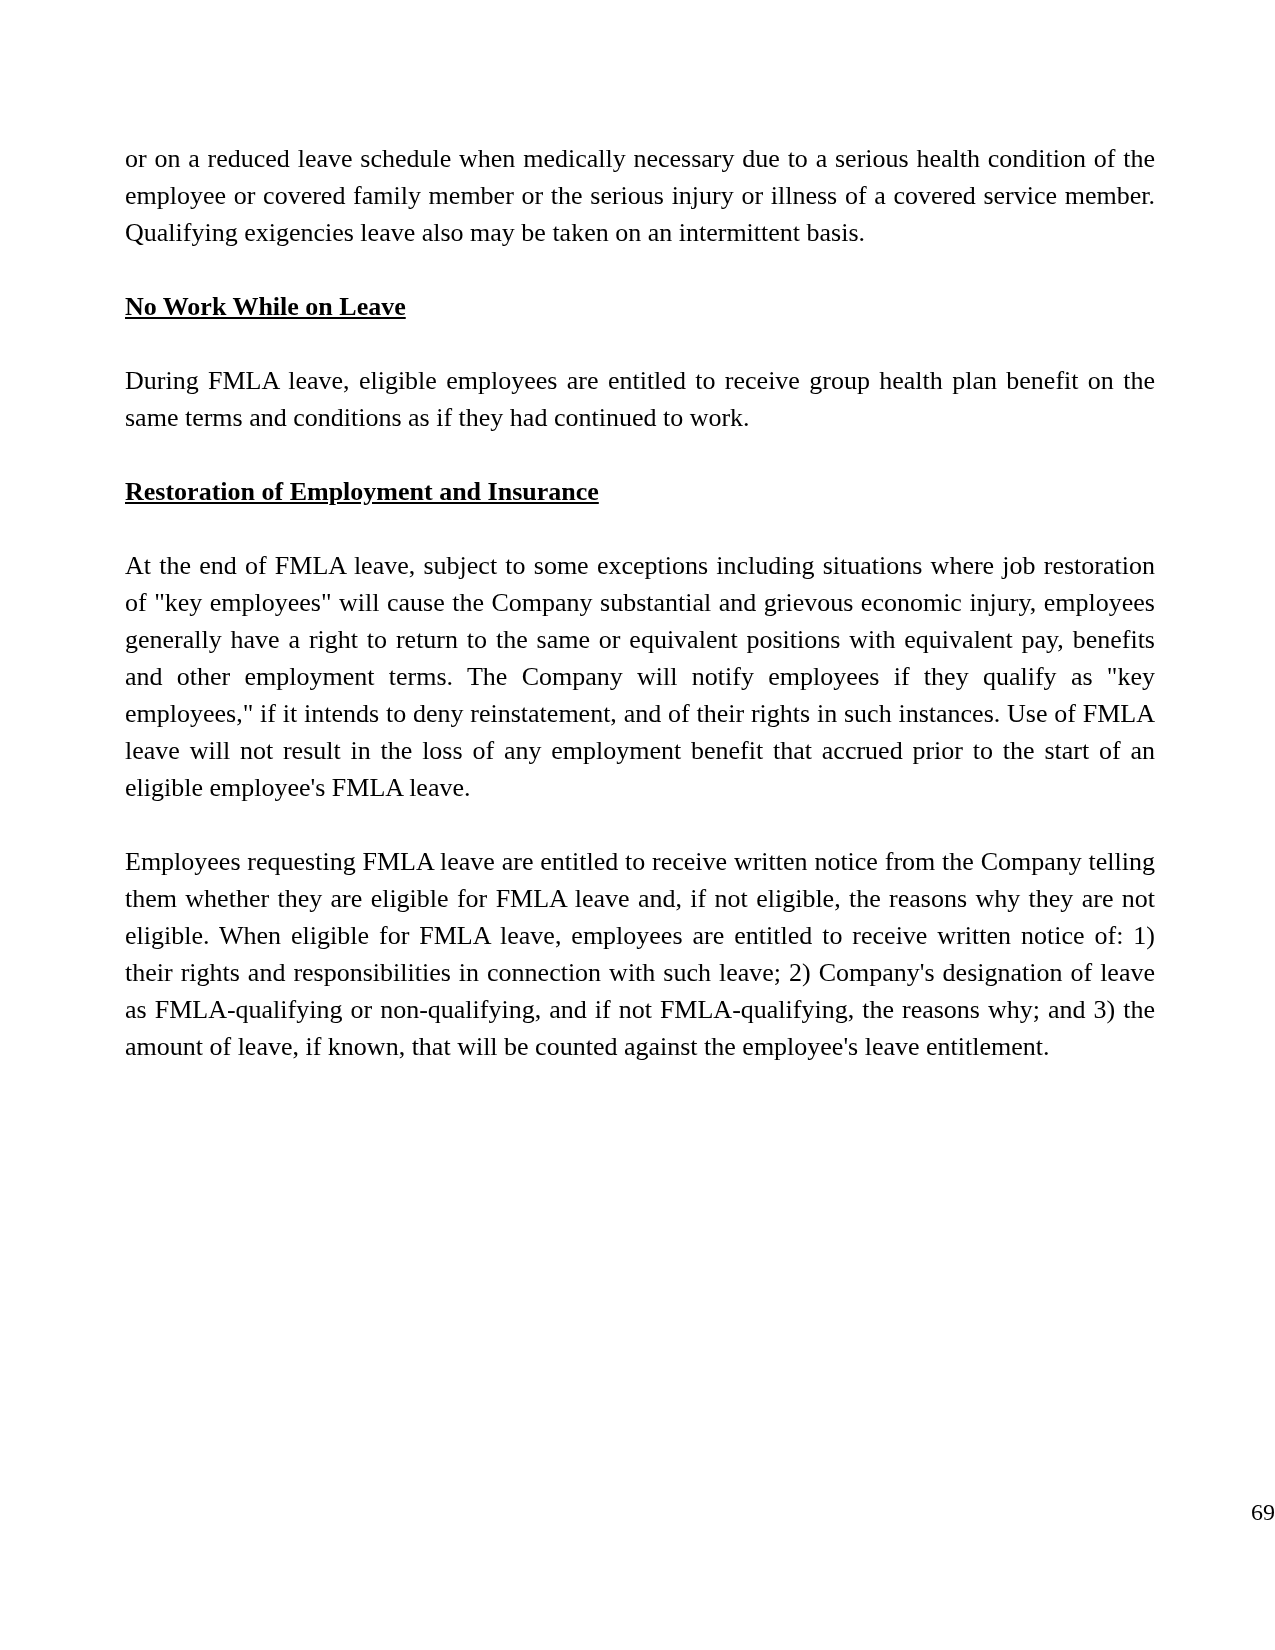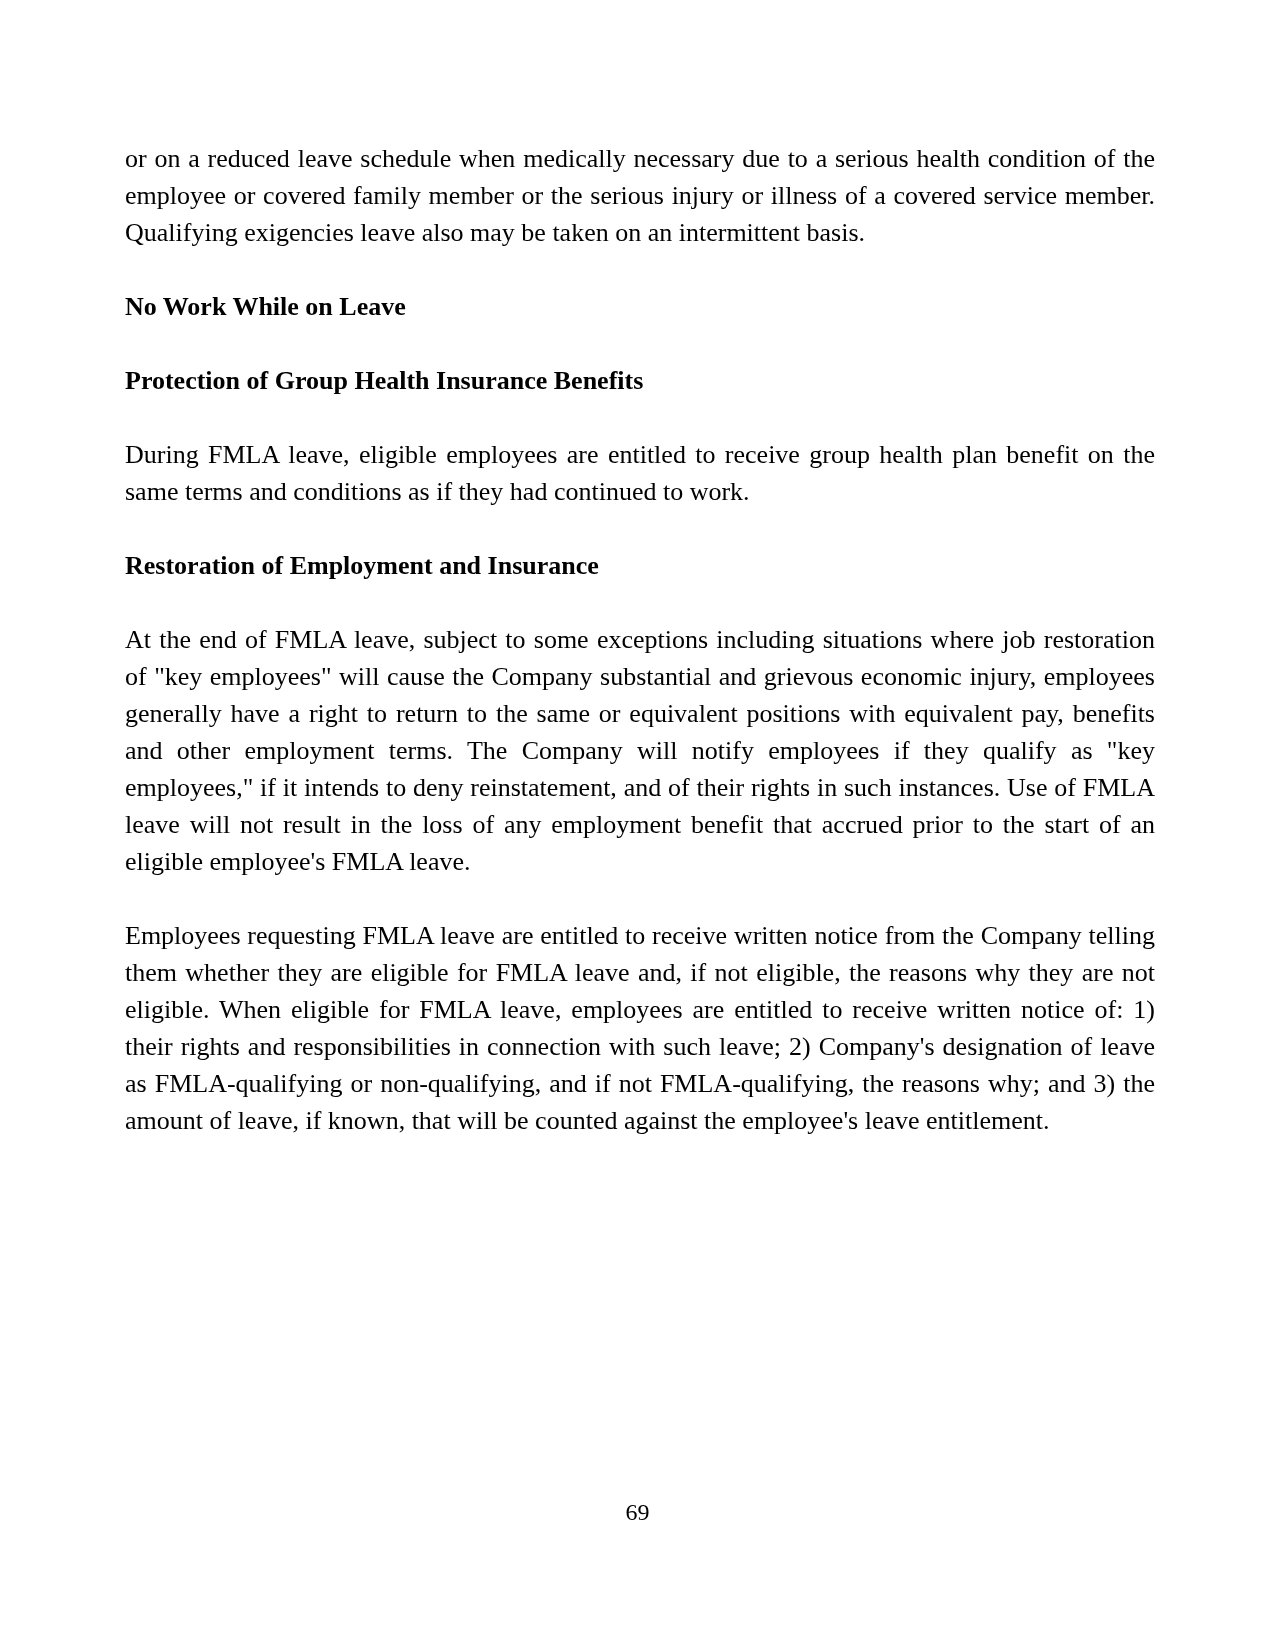--- a/index.html
+++ b/index.html
@@ -24,43 +24,43 @@
     line-height: 37px;
     text-align: justify;
     margin: 0 0 37px 0;
   }
   .section-heading {
     font-size: 26px;
     line-height: 37px;
     font-weight: bold;
     text-align: left;
     margin: 0 0 37px 0;
+    text-decoration: underline;
   }
   .section-heading.tight {
     margin-top: -17px;
   }
   .page-footer {
     position: absolute;
     left: 0;
     top: 1498px;
     width: 1275px;
-    text-align: center;
+    text-align: right;
   }
   .page-number {
     font-size: 24px;
     line-height: 28px;
   }
 </style>
 </head>
 <body>
 
 <div class="doc-content" id="doc-content">
     <p class="body-paragraph">or on a reduced leave schedule when medically necessary due to a serious health condition of the employee or covered family member or the serious injury or illness of a covered service member. Qualifying exigencies leave also may be taken on an intermittent basis.</p>
     <h2 class="section-heading">No Work While on Leave</h2>
-    <h2 class="section-heading">Protection of Group Health Insurance Benefits</h2>
     <p class="body-paragraph">During FMLA leave, eligible employees are entitled to receive group health plan benefit on the same terms and conditions as if they had continued to work.</p>
     <h2 class="section-heading">Restoration of Employment and Insurance</h2>
     <p class="body-paragraph">At the end of FMLA leave, subject to some exceptions including situations where job restoration of "key employees" will cause the Company substantial and grievous economic injury, employees generally have a right to return to the same or equivalent positions with equivalent pay, benefits and other employment terms. The Company will notify employees if they qualify as "key employees," if it intends to deny reinstatement, and of their rights in such instances. Use of FMLA leave will not result in the loss of any employment benefit that accrued prior to the start of an eligible employee's FMLA leave.</p>
     <p class="body-paragraph">Employees requesting FMLA leave are entitled to receive written notice from the Company telling them whether they are eligible for FMLA leave and, if not eligible, the reasons why they are not eligible. When eligible for FMLA leave, employees are entitled to receive written notice of: 1) their rights and responsibilities in connection with such leave; 2) Company's designation of leave as FMLA-qualifying or non-qualifying, and if not FMLA-qualifying, the reasons why; and 3) the amount of leave, if known, that will be counted against the employee's leave entitlement.</p>
   </div>
 
 <div class="page-footer">
   <span class="page-number">69</span>
 </div>
 

